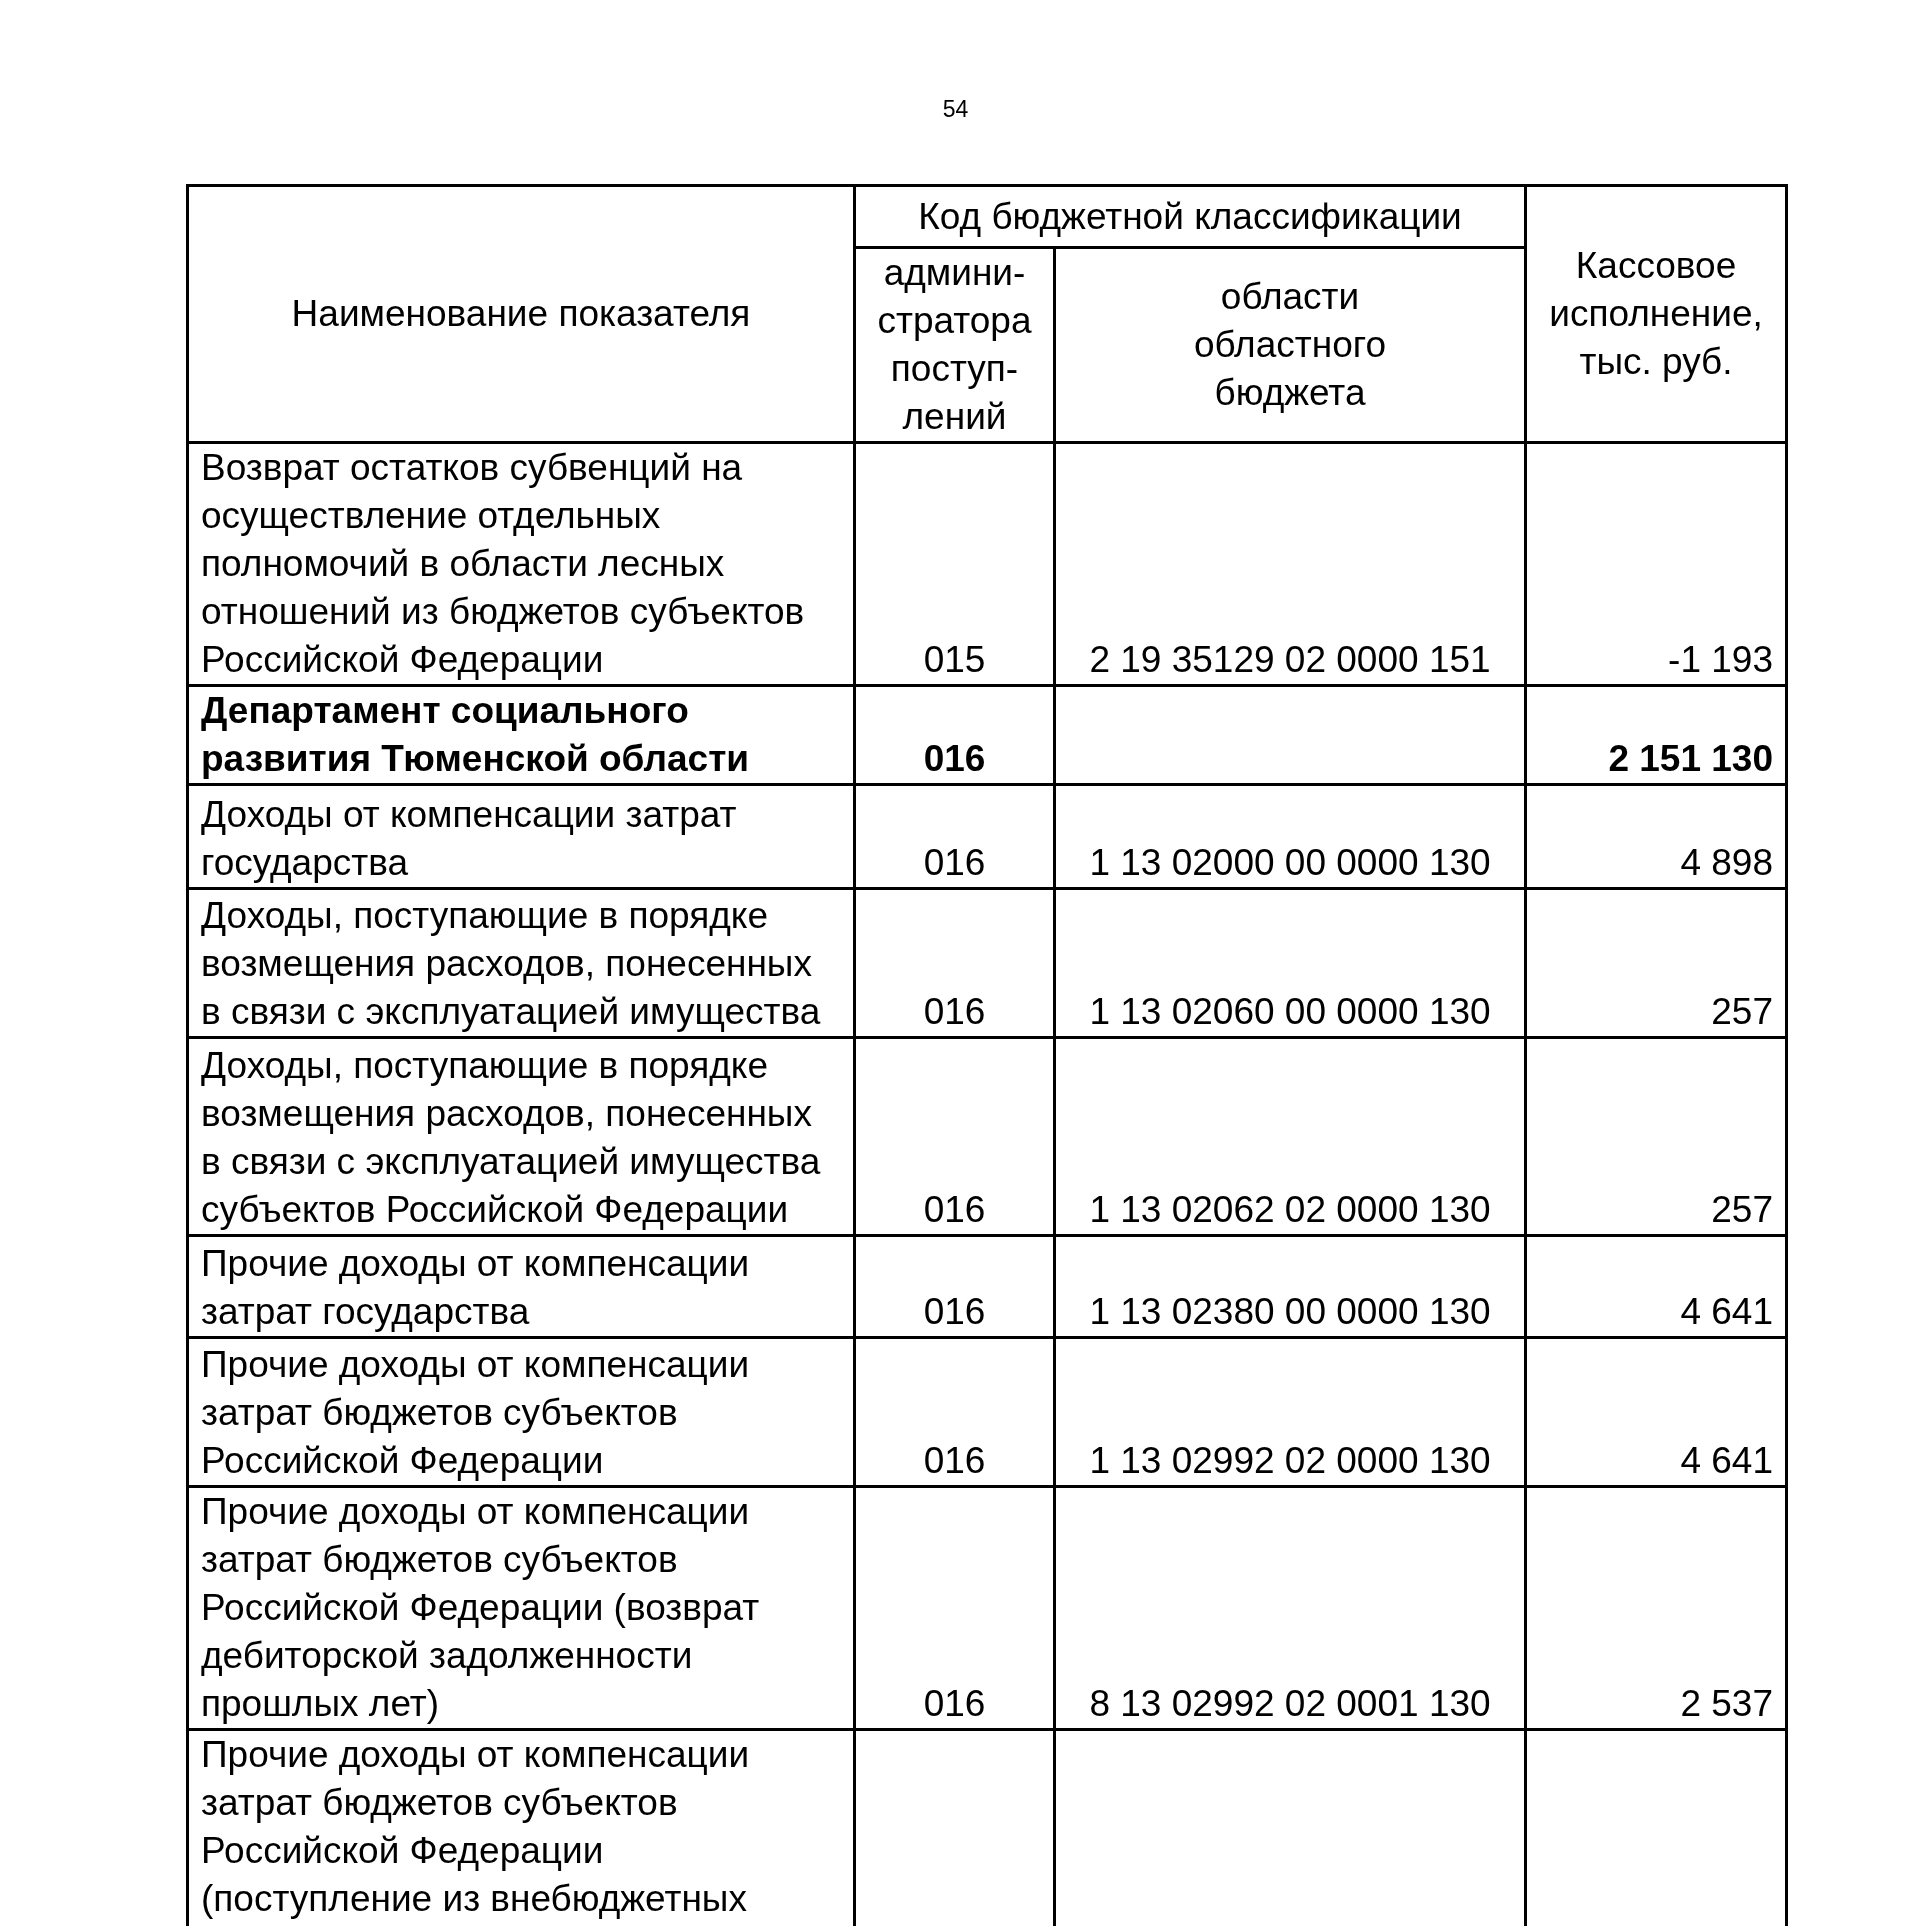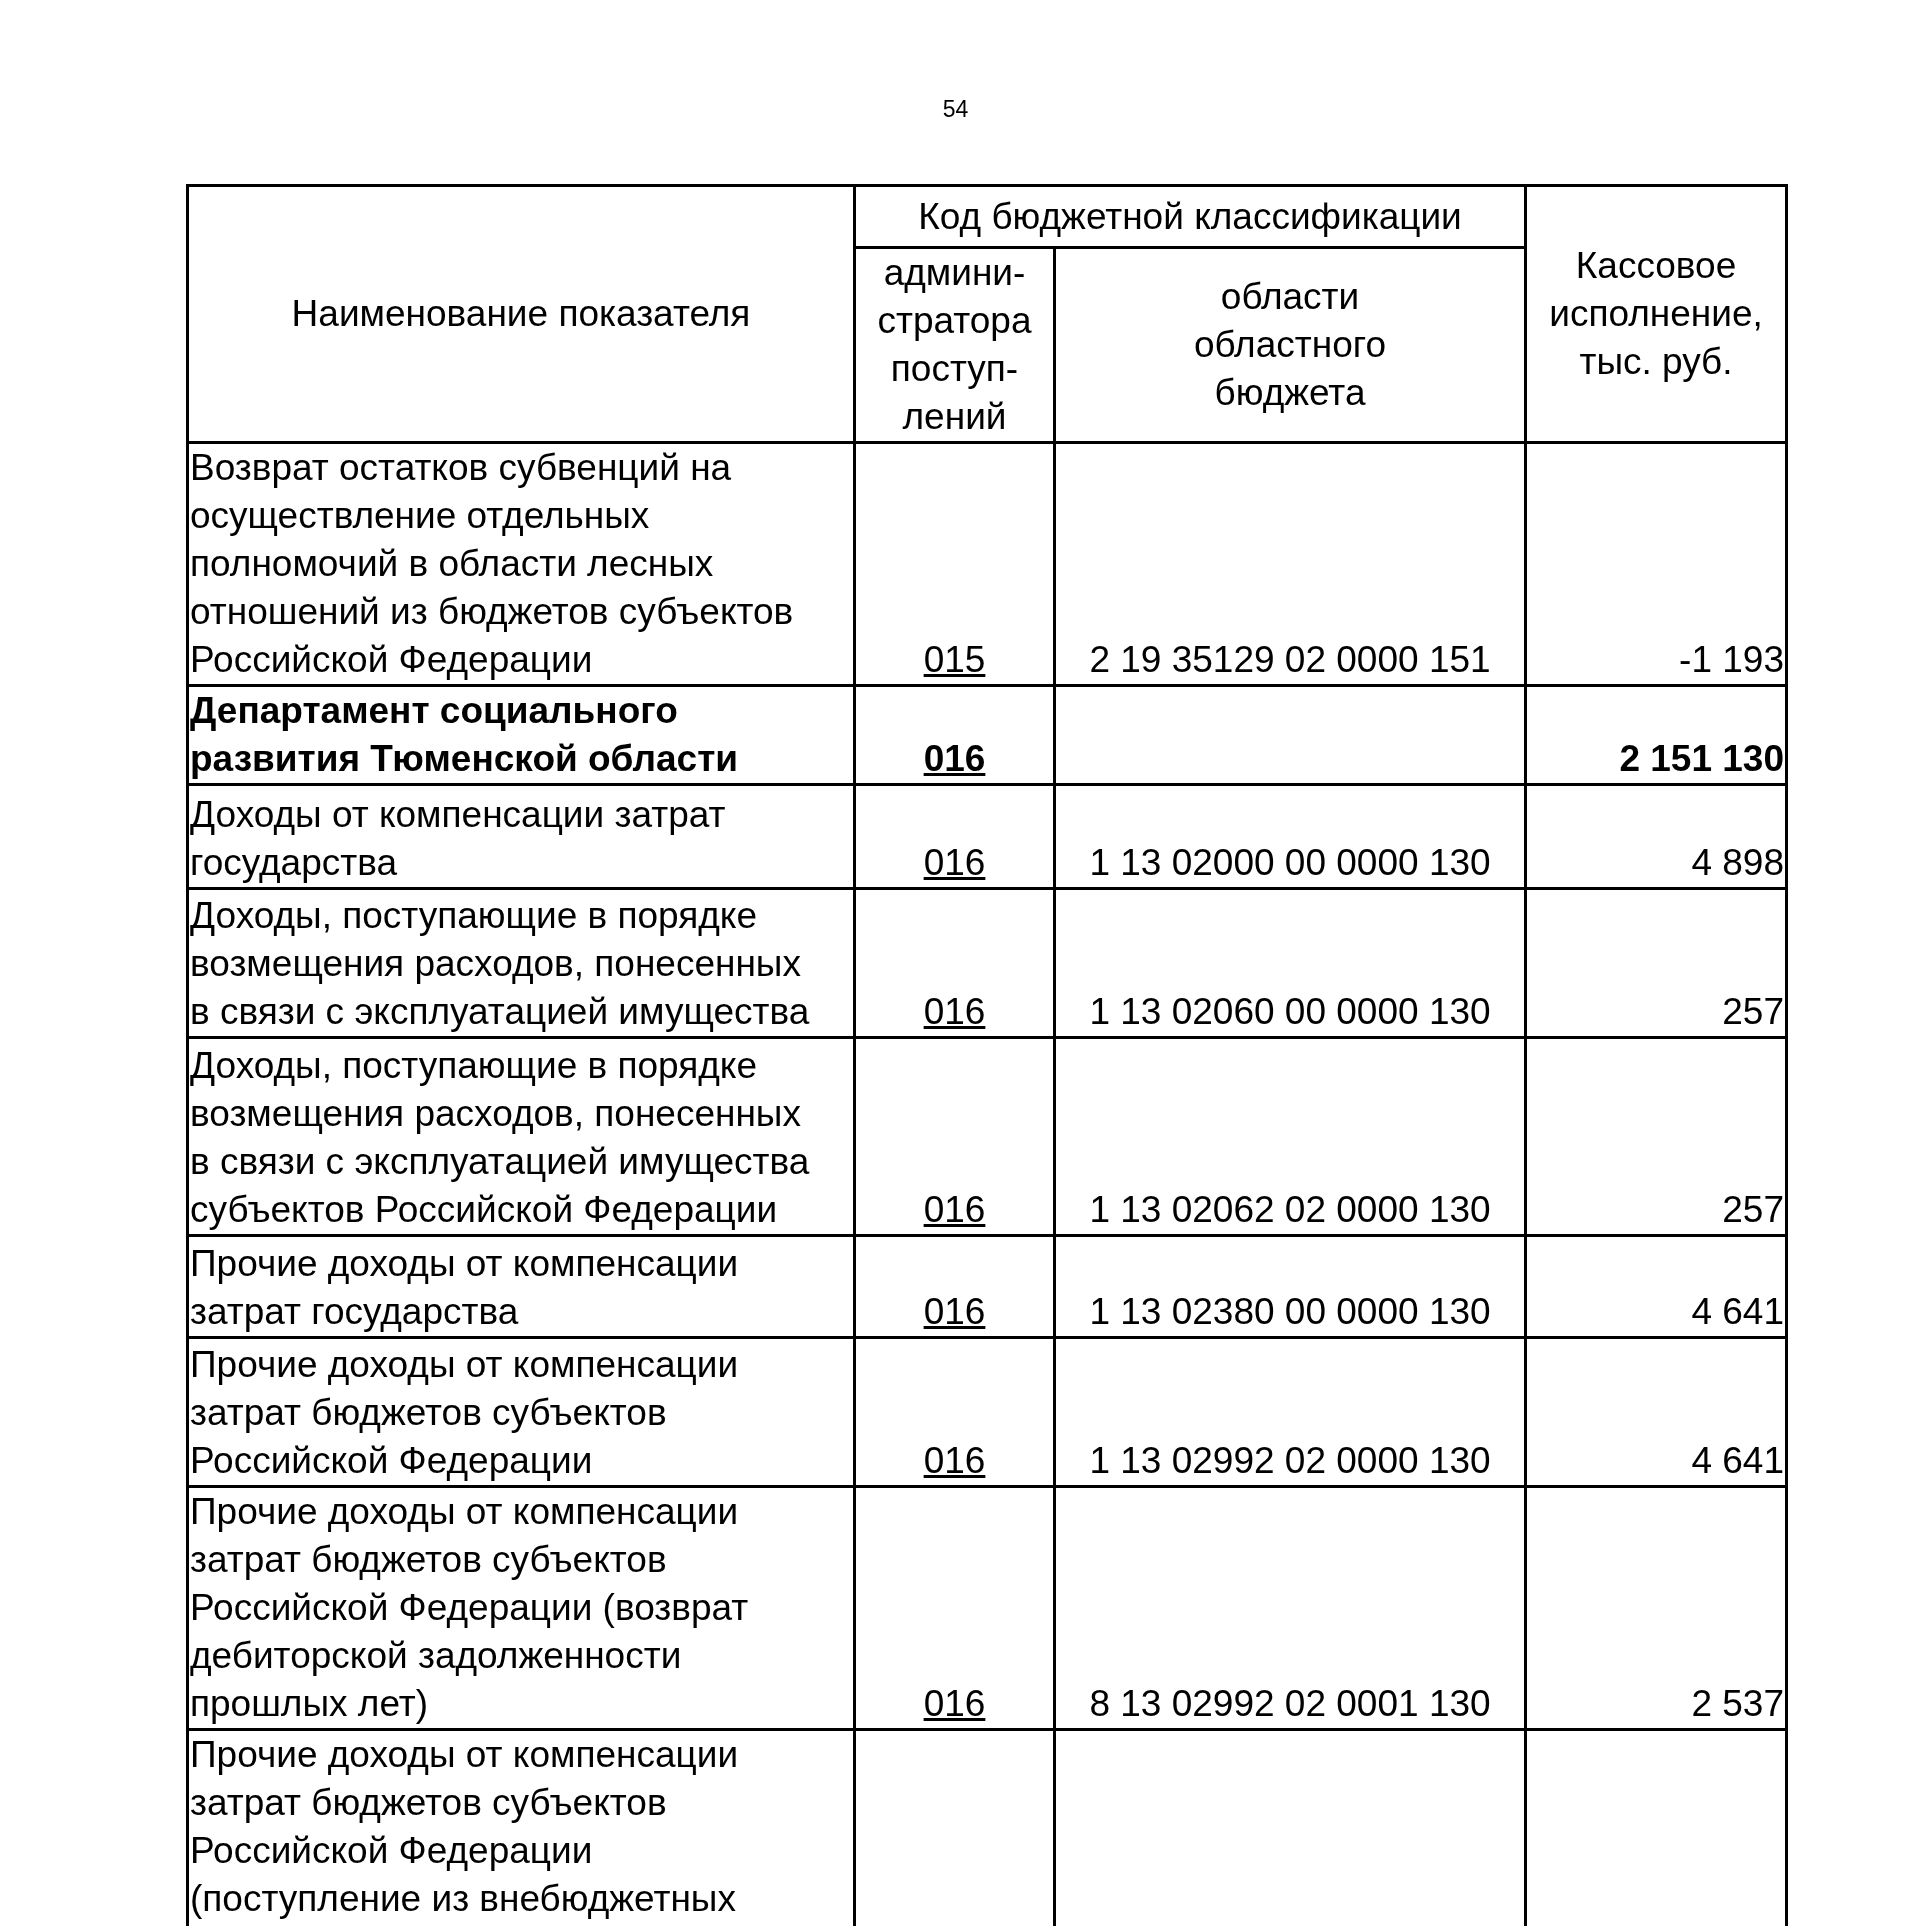--- a/index.html
+++ b/index.html
@@ -1,23 +1,23 @@
 <!DOCTYPE html>
 <html style="font-size:6.2px"><head>
 <meta charset="utf-8">
 <style>
   html, body { margin:0; padding:0; background:#ffffff; }
   body { width:1911px; height:2703px; position:relative; font-family:"Liberation Sans", sans-serif; color:#000; }
   .page-num { position:absolute; top:96px; left:0; width:1911px; text-align:center; font-size:23px; }
   table { position:absolute; left:186px; top:184px; border-collapse:collapse; table-layout:fixed; width:1598px; }
-  td, th { border:3.5px solid #000; font-weight:normal; font-size:37px; line-height:48px; padding:0 1px; vertical-align:bottom; }
+  td, th { border:3.5px solid #000; font-weight:normal; font-size:37px; line-height:48px; padding:0 12px; vertical-align:bottom; }
   th { vertical-align:middle; text-align:center; }
   col.c1 { width:667px; } col.c2 { width:200px; } col.c3 { width:471px; } col.c4 { width:261px; }
   .name { text-align:left; white-space:pre-line; }
-  .admin { text-align:center;text-decoration:underline; }
+  .admin { text-align:center; }
   .code { text-align:center;margin-left:11px; }
   .amount { text-align:right; }
   .bold td { font-weight:bold; }
 </style>
 </head>
 <body>
 
 <div class="page-num">54</div>
 
 <table>

